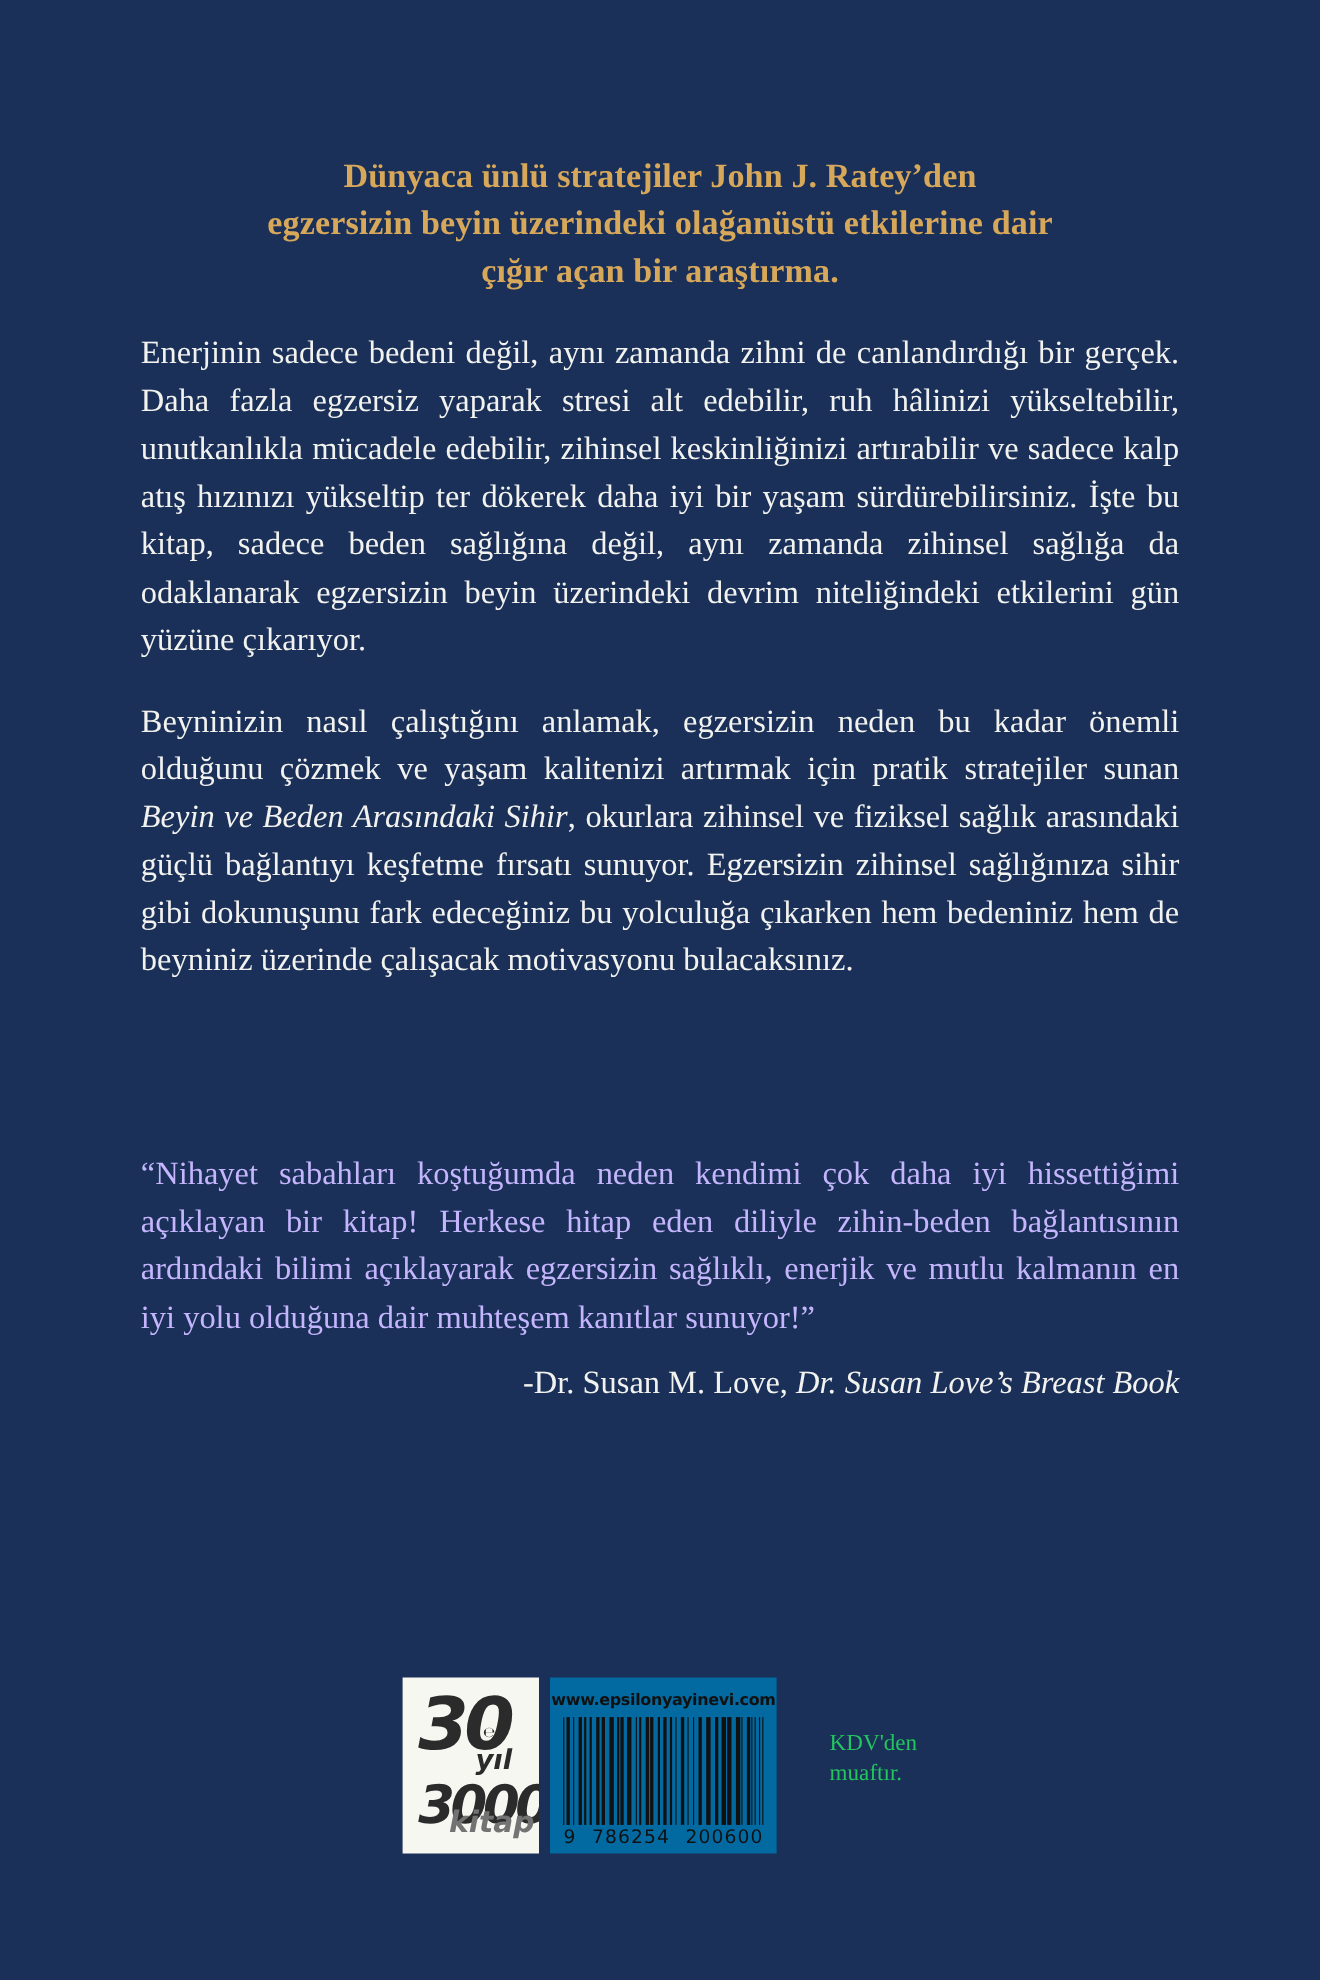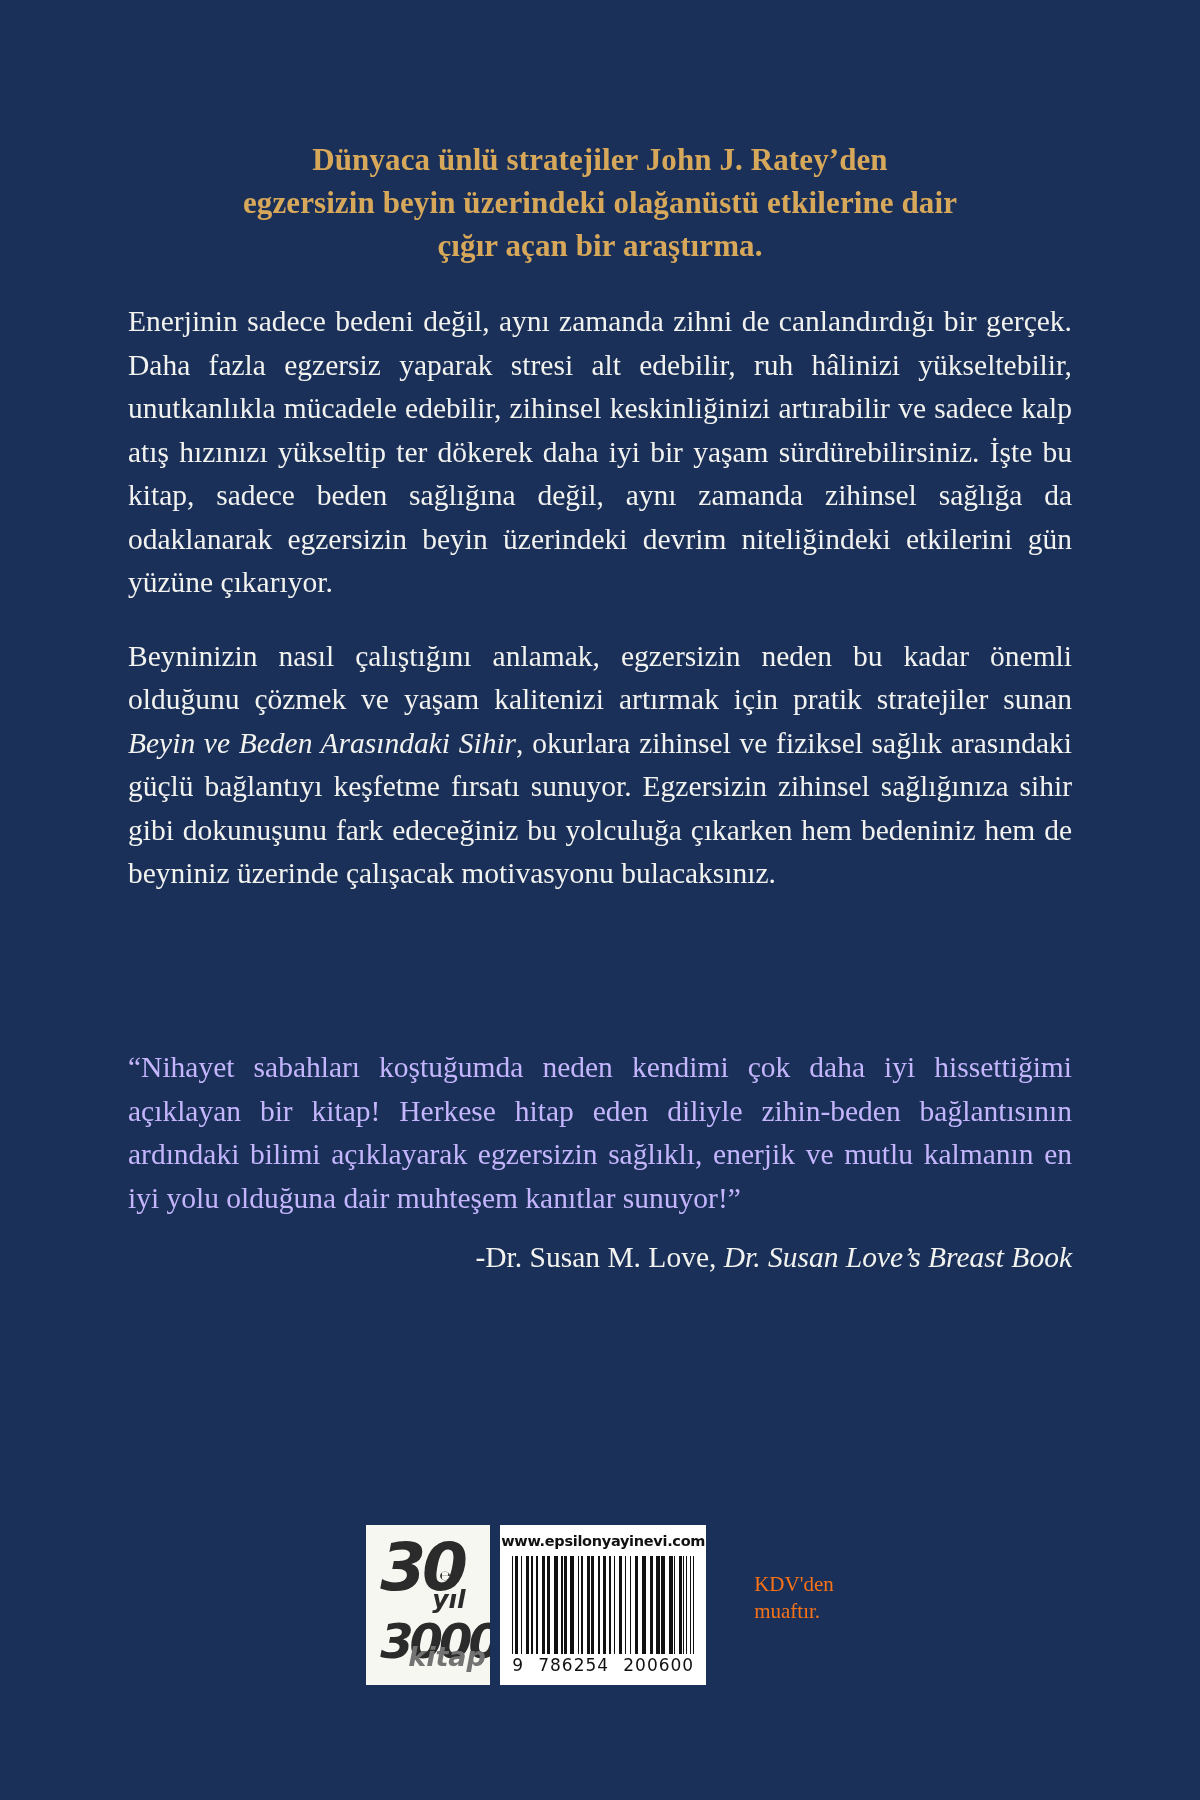--- a/index.html
+++ b/index.html
@@ -150,28 +150,29 @@
     top: 118px;
     font-size: 27px;
     font-weight: bold;
     color: #737373;
     line-height: 27px;
   }
 
   .barcode-box {
     width: 206px;
     height: 160px;
-    background: #ffffff;
+    background: #0369a1;
     flex: 0 0 auto;
     box-sizing: border-box;
     padding: 8px 8px 5px 8px;
     display: flex;
     flex-direction: column;
     align-items: center;
     font-family: "DejaVu Sans", sans-serif;
+    justify-content: flex-end;
   }
   .bc-url {
     font-size: 14.5px;
     font-weight: bold;
     color: #111;
     letter-spacing: -0.3px;
     line-height: 17px;
     white-space: nowrap;
   }
   .bars {
@@ -193,21 +194,21 @@
     justify-content: space-between;
     font-size: 17px;
     color: #111;
     letter-spacing: 1px;
     margin-top: 1px;
     font-family: "DejaVu Sans", sans-serif;
   }
 
   .kdv {
     margin-left: 38px;
-    color: #f97316;
+    color: #22c55e;
     font-size: 21px;
     line-height: 27px;
     font-family: "Liberation Serif", serif;
     padding-top: 46px;
     flex: 0 0 auto;
   }
 </style>
 </head>
 <body>
 

